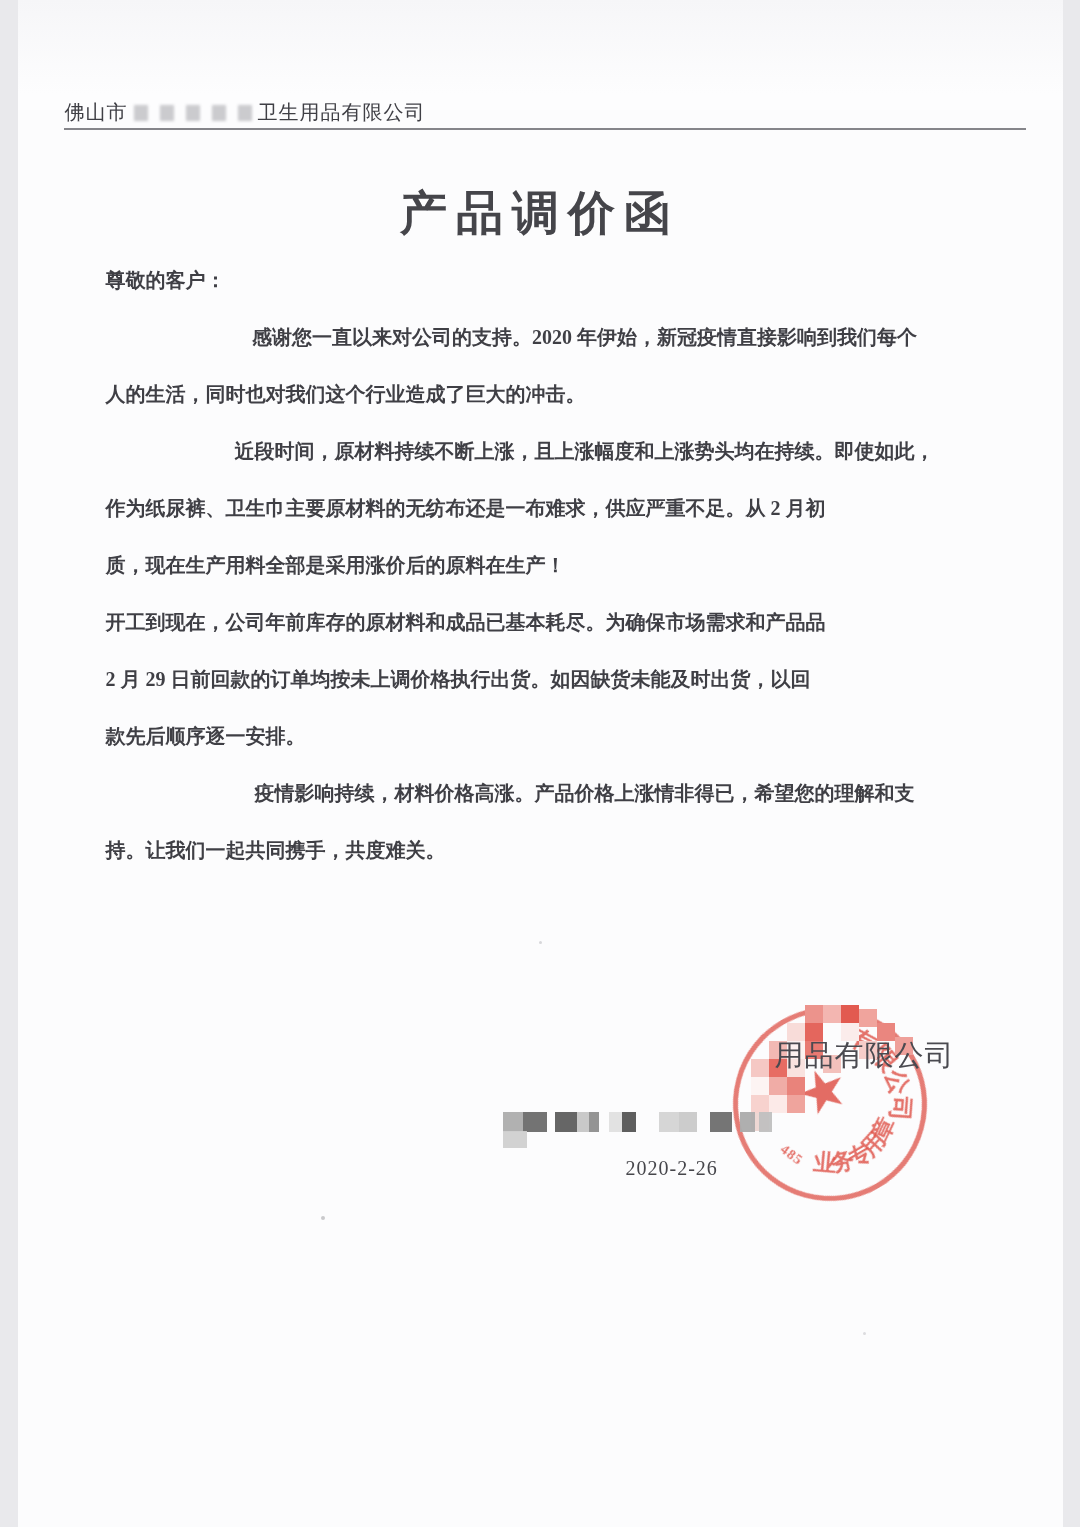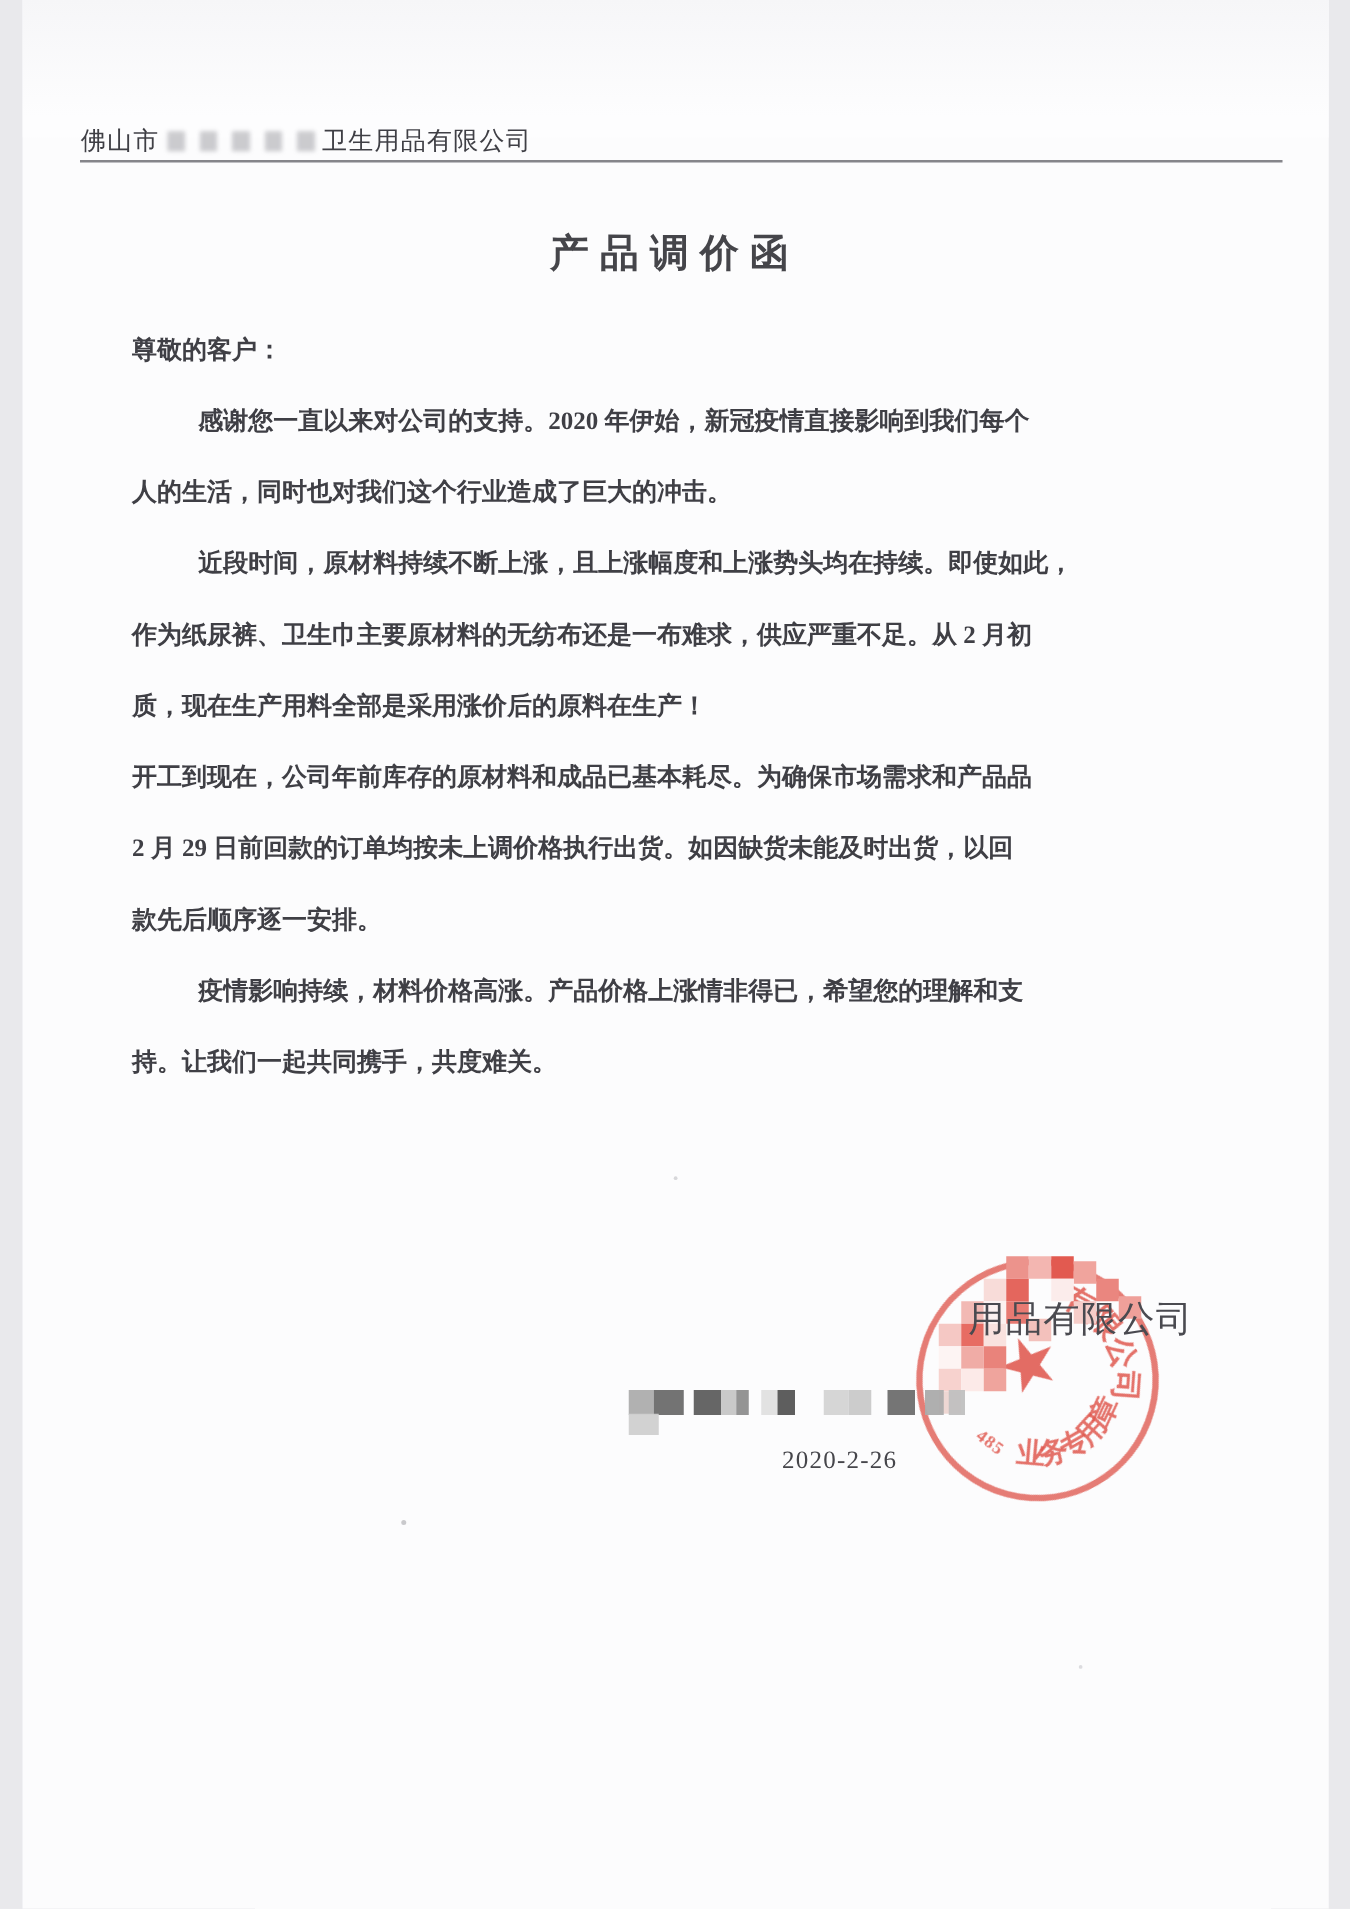--- a/index.html
+++ b/index.html
@@ -25,32 +25,32 @@
     vertical-align:-2px; opacity:.5; filter:blur(1.6px);
     background:repeating-linear-gradient(90deg,#9a9aa0 0 14px,transparent 14px 26px);
   }
   .header-rule {
     position:absolute; left:46px; top:128px; width:962px; height:2px;
     background:var(--rule-gray,#707075); opacity:.85;
   }
   
   .doc-title {
     position:absolute; left:0; right:0; top:182px; text-align:center;
-    font-size:31px; font-weight:bold; letter-spacing:9px;
+    font-size:47px; font-weight:bold; letter-spacing:9px;
     color:#45454a; filter:blur(0.35px);
   }
   
   .body-text { position:absolute; left:88px; top:252px; width:905px; }
   .line {
     height:57px; line-height:57px; font-size:20px;
     color:var(--text-dark,#3f3f45); white-space:nowrap;
     filter:blur(0.25px);
     font-weight:bold;
   }
-  .indent { padding-left:53px; }
+  .indent { padding-left:53px;text-align:center; }
   
   .sig-company {
     position:absolute; left:757px; top:1036px; z-index:6;
     font-size:29px; color:#4a4a50; letter-spacing:1px; filter:blur(0.3px);
   }
   .sig-date {
     position:absolute; left:608px; top:1157px; z-index:6;
     font-size:20px; color:#46464b; letter-spacing:1px; filter:blur(0.3px);
   }
   

